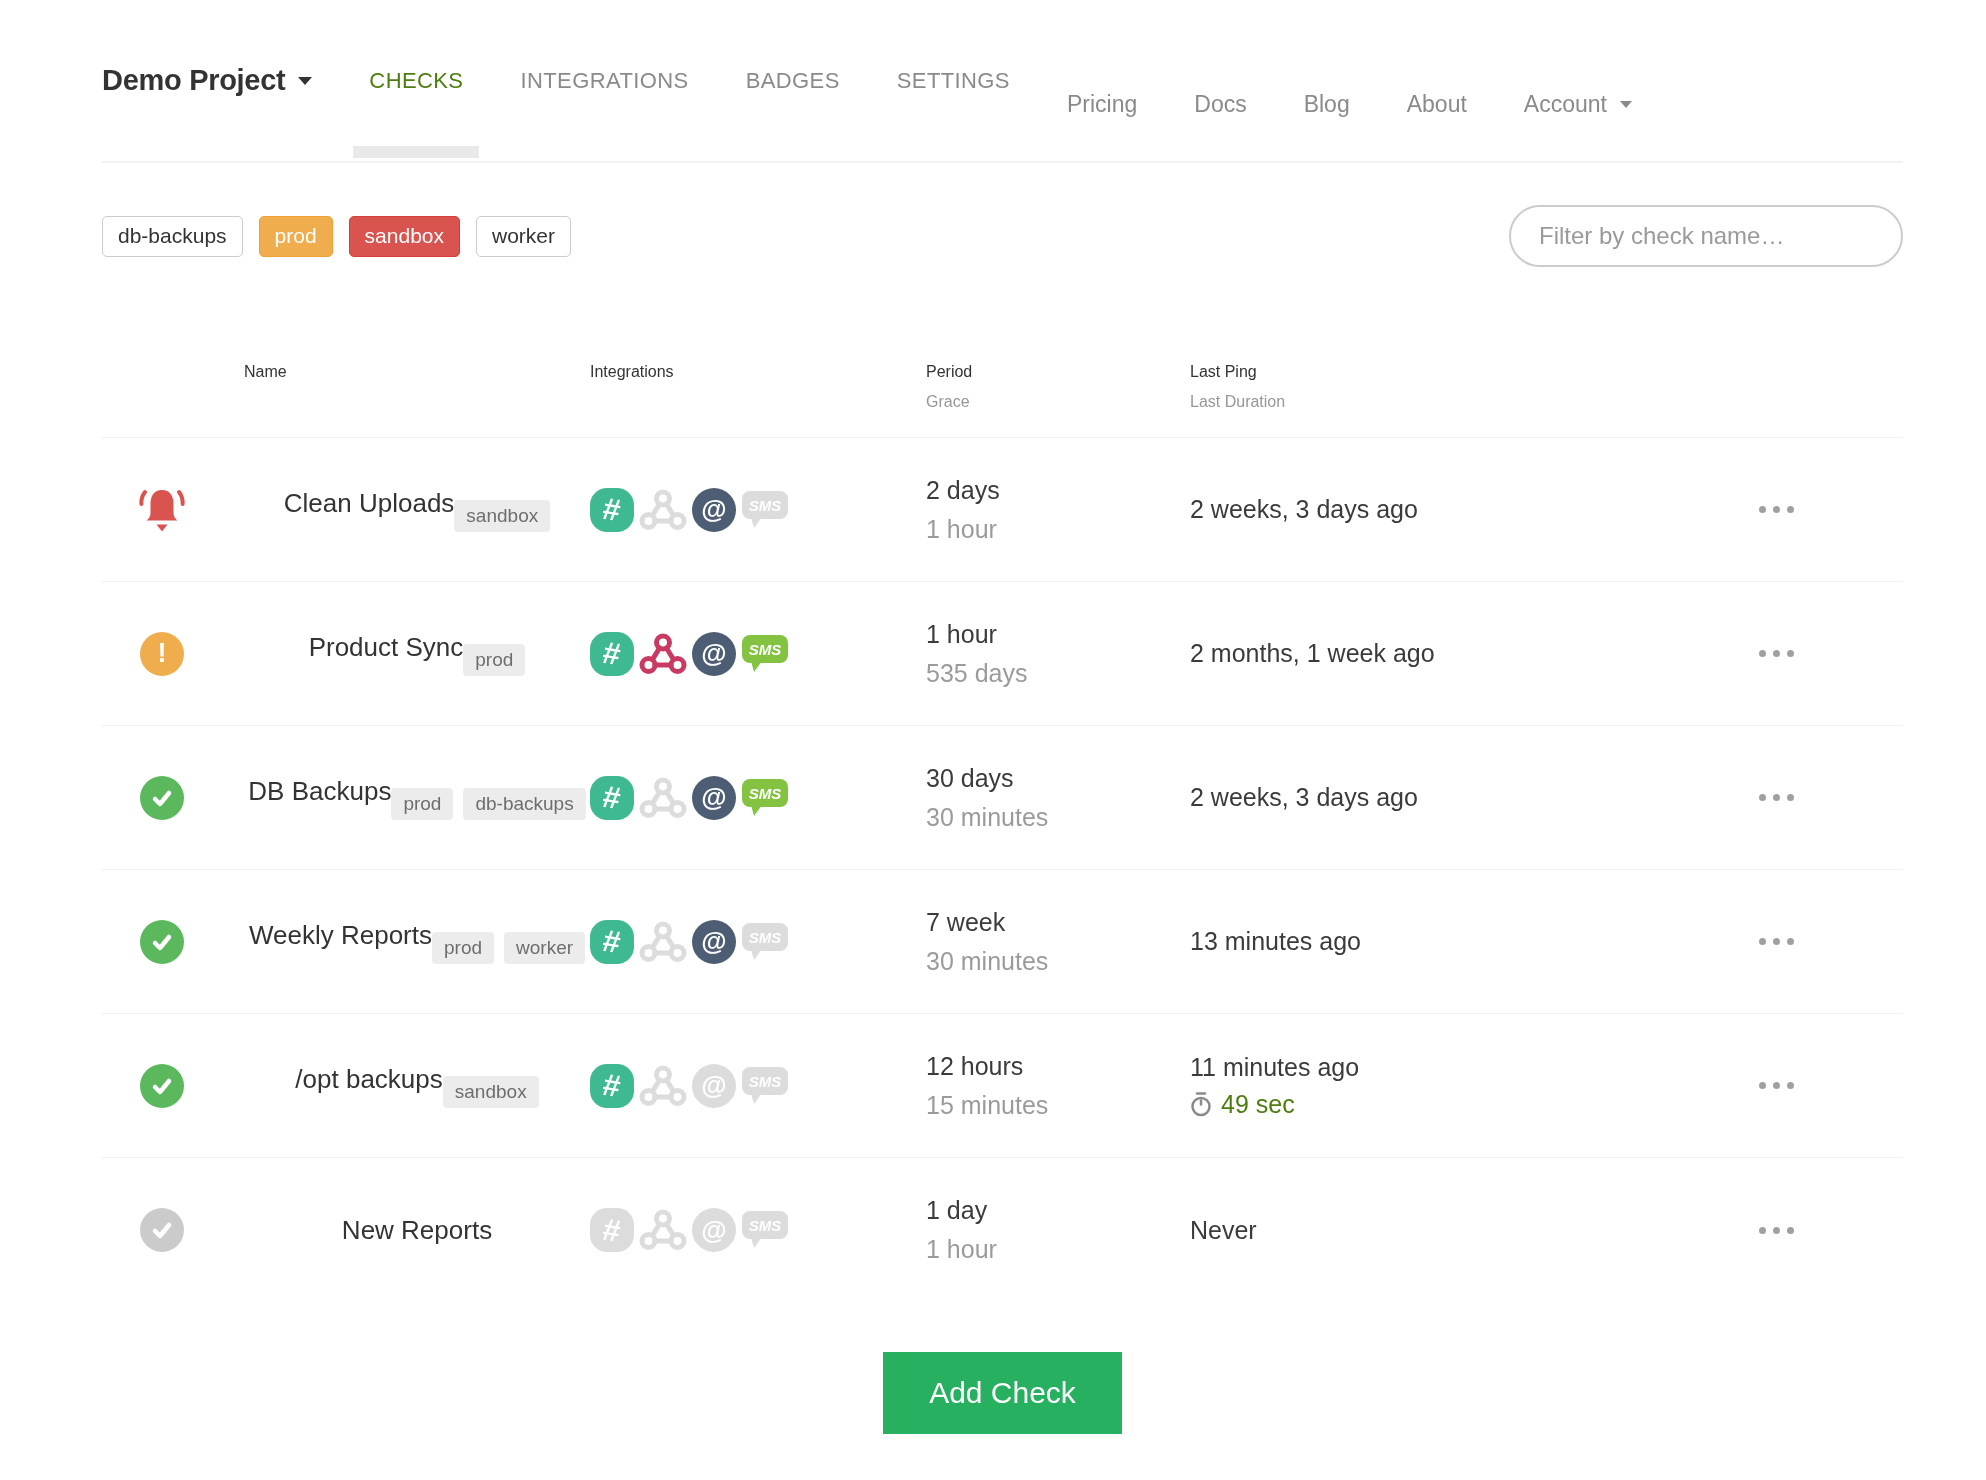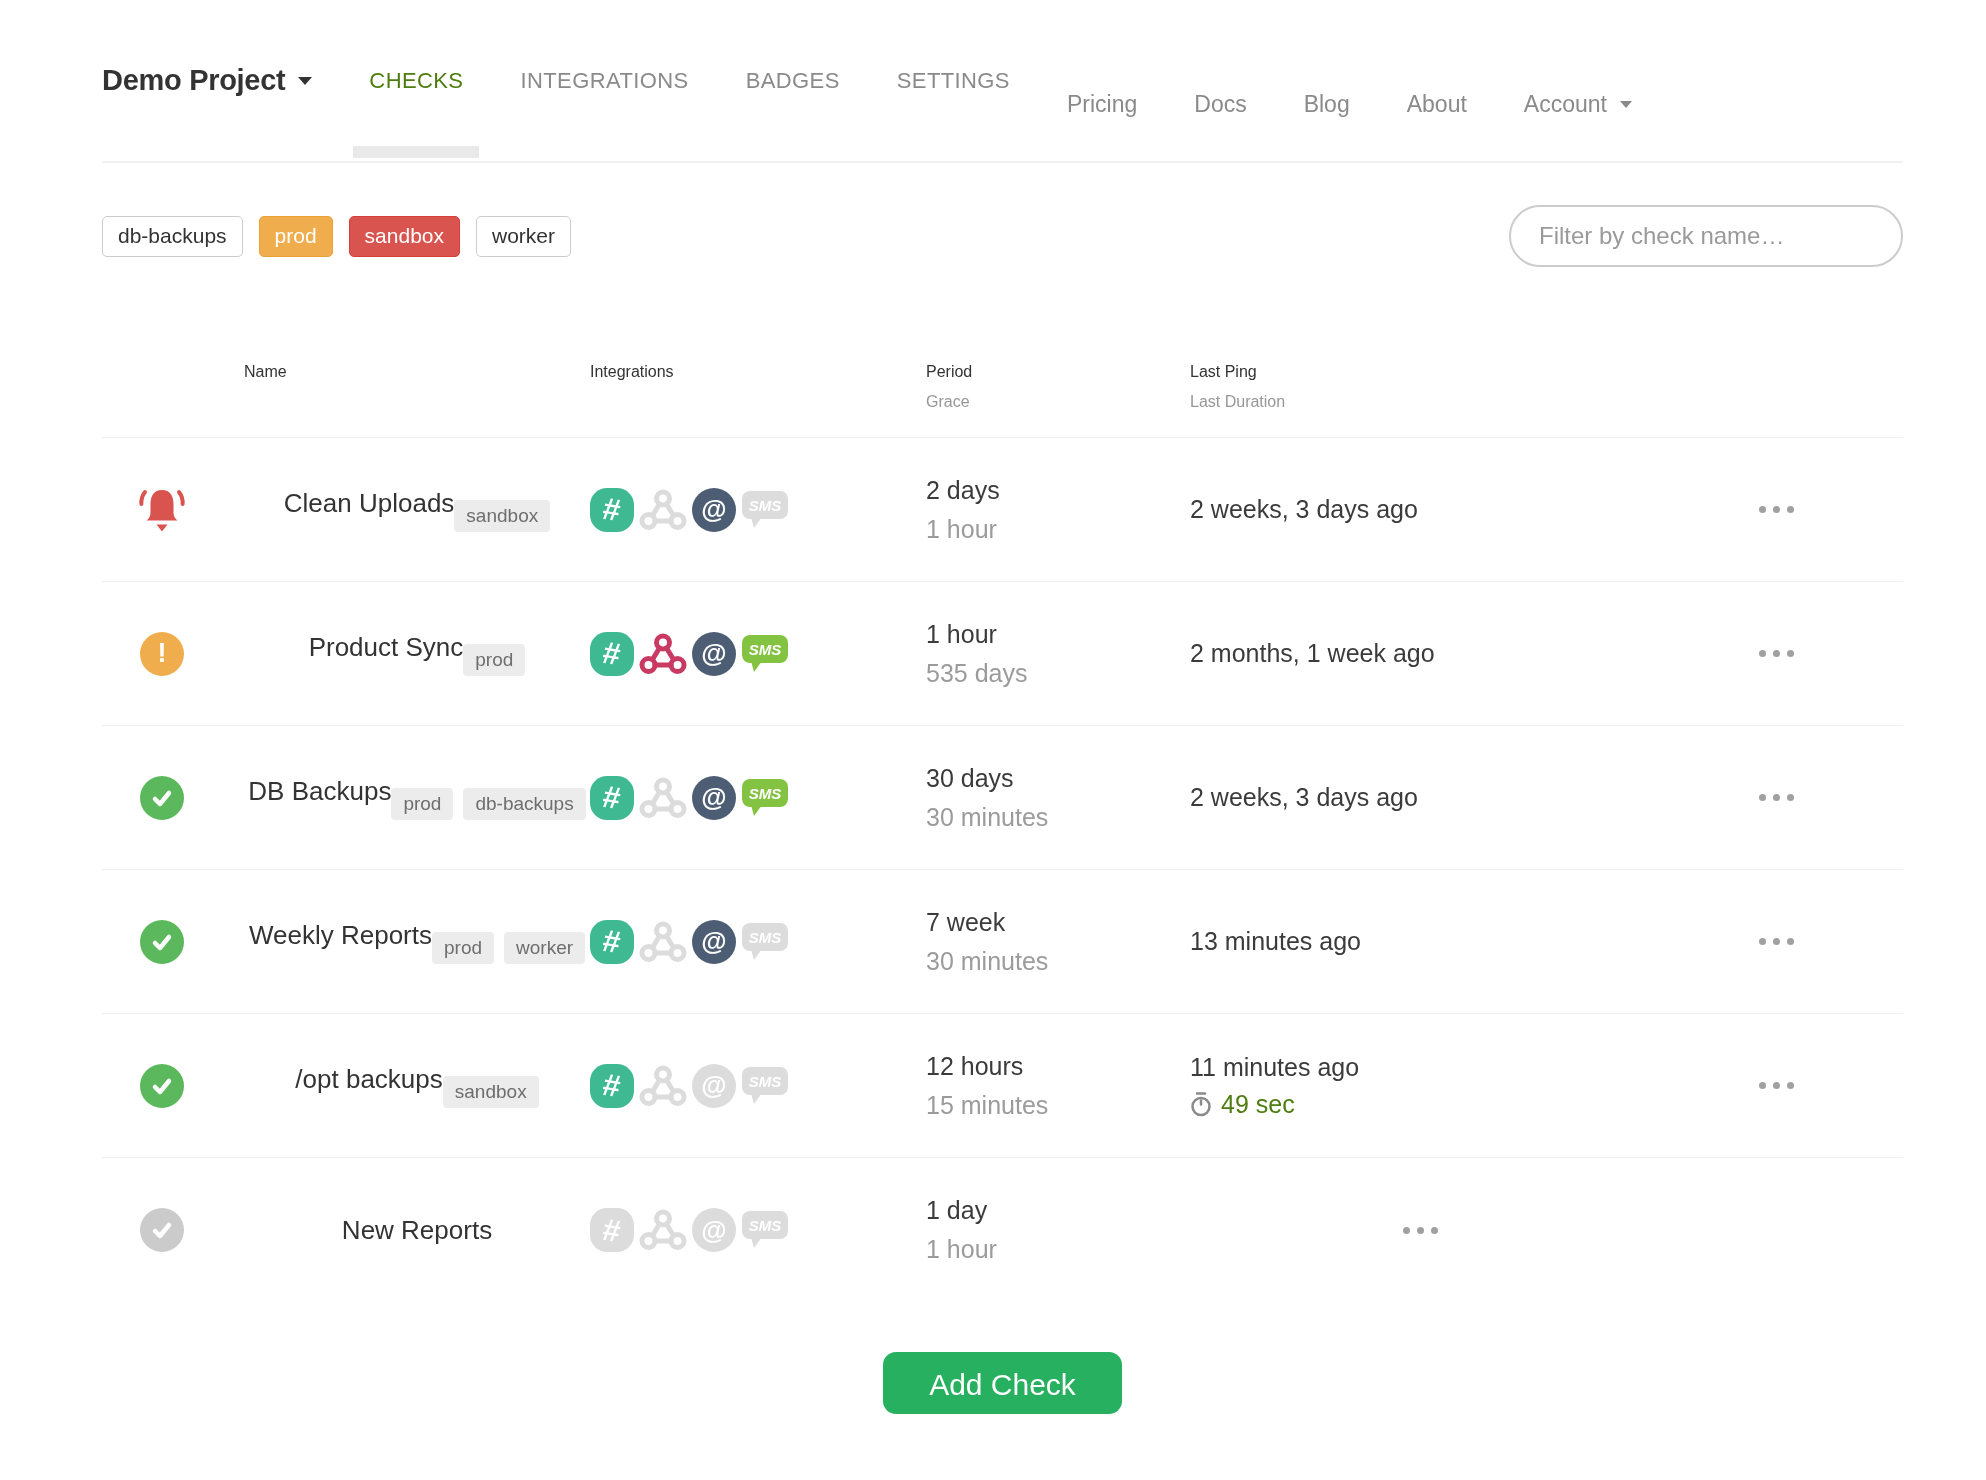--- a/index.html
+++ b/index.html
@@ -89,21 +89,21 @@
   .period-cell .sub { font-size: 25px; color: #9b9b9b; margin-top: 10px; }
   .ping-cell .sub { display: flex; align-items: center; gap: 9px; font-size: 25px; color: #4d7c0f; margin-top: 8px; }
 
   .menu-cell { display: flex; justify-content: center; }
   .dots { display: flex; gap: 7px; padding: 10px; cursor: pointer; }
   .dots i { width: 7px; height: 7px; border-radius: 50%; background: #a0a0a0; }
 
   
   .footer { display: flex; justify-content: center; margin: 50px 0 28px; }
   .add-btn {
-    height: 62px; padding: 16px 46px; border: none; border-radius: 13px;
+    height: 82px; padding: 16px 46px; border: none; border-radius: 0;
     color: #fff; font-size: 30px; cursor: pointer;
     font-family: "Liberation Sans", "DejaVu Sans", sans-serif;
   }
 </style>
 </head>
 <body>
 
 <div class="page">
 
   <header class="top-nav">
@@ -456,20 +456,24 @@
             <svg width="48" height="40" viewBox="0 0 48 40">
   <rect x="1" y="1" width="46" height="28" rx="8" fill="#dcdcdc"></rect>
               <path d="M10 27 L21 27 L13 38 Z" fill="#dcdcdc"></path>
   <text x="24" y="20.5" text-anchor="middle" font-size="15" font-style="italic" font-weight="bold" fill="#fff" font-family="Liberation Sans, sans-serif">SMS</text>
             </svg>
     </div>
     <div class="period-cell">
       <div class="main">1 day</div>
       <div class="sub">1 hour</div>
     </div>
+    <div class="ping-cell">
+      <div class="main">Never</div>
+
+    </div>
     <div class="menu-cell">
       <span class="dots">
               <i></i>
               <i></i>
               <i></i>
             </span>
     </div>
         </div>
       </div>
   </div>

